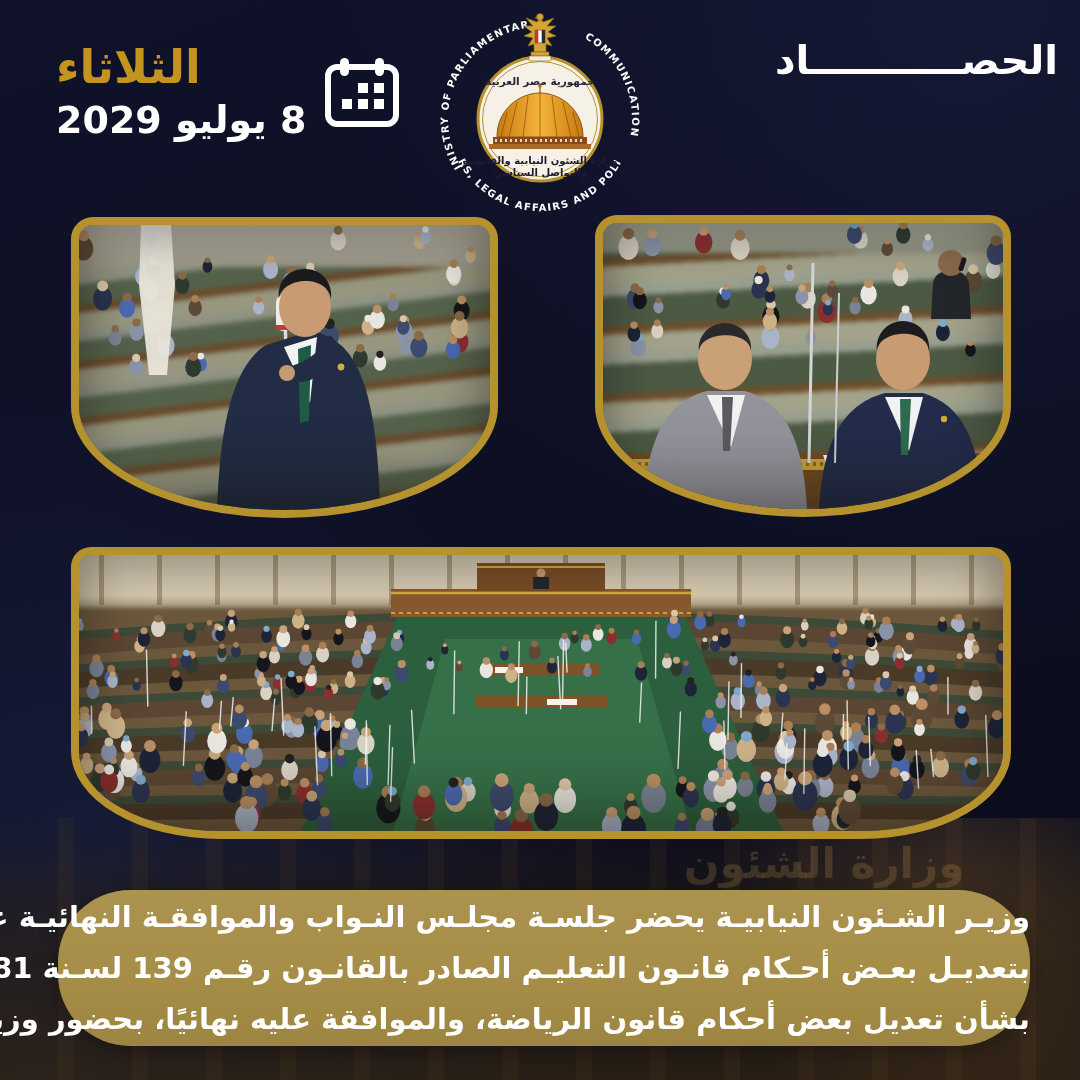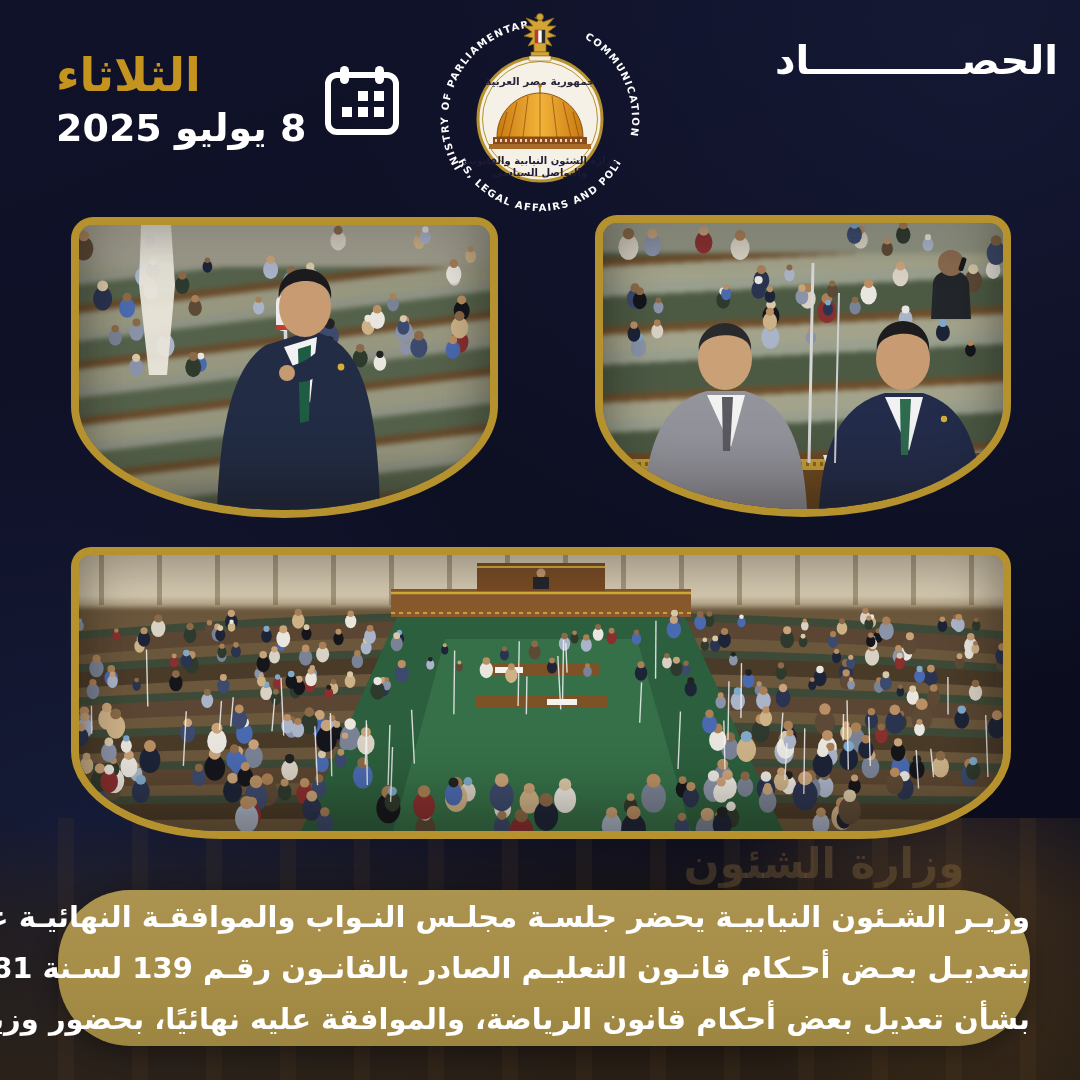--- a/index.html
+++ b/index.html
@@ -25,21 +25,21 @@
   .watermark{
     position:absolute;right:46px;top:840px;width:420px;
     direction:rtl;text-align:center;color:rgba(214,170,90,.20);
     font-weight:bold;font-size:42px;line-height:48px;letter-spacing:1px;
   }
   
   .title{
     position:absolute;top:36px;right:22px;direction:rtl;text-align:right;
     color:#ffffff;font-weight:bold;font-size:40px;line-height:48px;white-space:nowrap;margin-left:17px;
   }
-  .dateblock{position:absolute;left:56px;top:48px;display:flex;align-items:center;gap:18px;}
+  .dateblock{position:absolute;left:56px;top:40px;display:flex;align-items:center;gap:18px;}
   .datetext{display:flex;flex-direction:column;align-items:flex-end;direction:rtl;}
   .weekday{color:#c5941f;font-weight:bold;font-size:46px;line-height:54px;}
   .dateline{color:#ffffff;font-weight:bold;font-size:38px;line-height:52px;white-space:nowrap;}
   .calendar{flex:0 0 auto;}
   
   .logo{position:absolute;left:50%;top:6px;transform:translateX(-50%);}
   
   .photo{
     position:absolute;box-sizing:border-box;border:8px solid #b6922e;overflow:hidden;
     background:#6a6a5a;
@@ -78,21 +78,21 @@
     </div>
   <div class="watermark">وزارة الشئون النيابية</div>
 
   <div class="title">
     <div>الحصـــــــــــاد</div>
   </div>
 
   <div class="dateblock">
     <div class="datetext">
       <div class="weekday">الثلاثاء</div>
-      <div class="dateline">8 يوليو 2025</div>
+      <div class="dateline">8 يوليو 2029</div>
     </div>
     <svg class="calendar" width="76" height="70" viewBox="0 0 76 70">
       <rect x="16" y="0" width="9" height="18" rx="4.5" fill="#fff"></rect>
       <rect x="51" y="0" width="9" height="18" rx="4.5" fill="#fff"></rect>
       <rect x="4" y="9" width="68" height="57" rx="9" fill="none" stroke="#fff" stroke-width="6"></rect>
       <rect x="34" y="25" width="10" height="10" fill="#fff"></rect>
       <rect x="50" y="25" width="10" height="10" fill="#fff"></rect>
       <rect x="18" y="41" width="10" height="10" fill="#fff"></rect>
       <rect x="34" y="41" width="10" height="10" fill="#fff"></rect>
       <rect x="50" y="41" width="10" height="10" fill="#fff"></rect>

